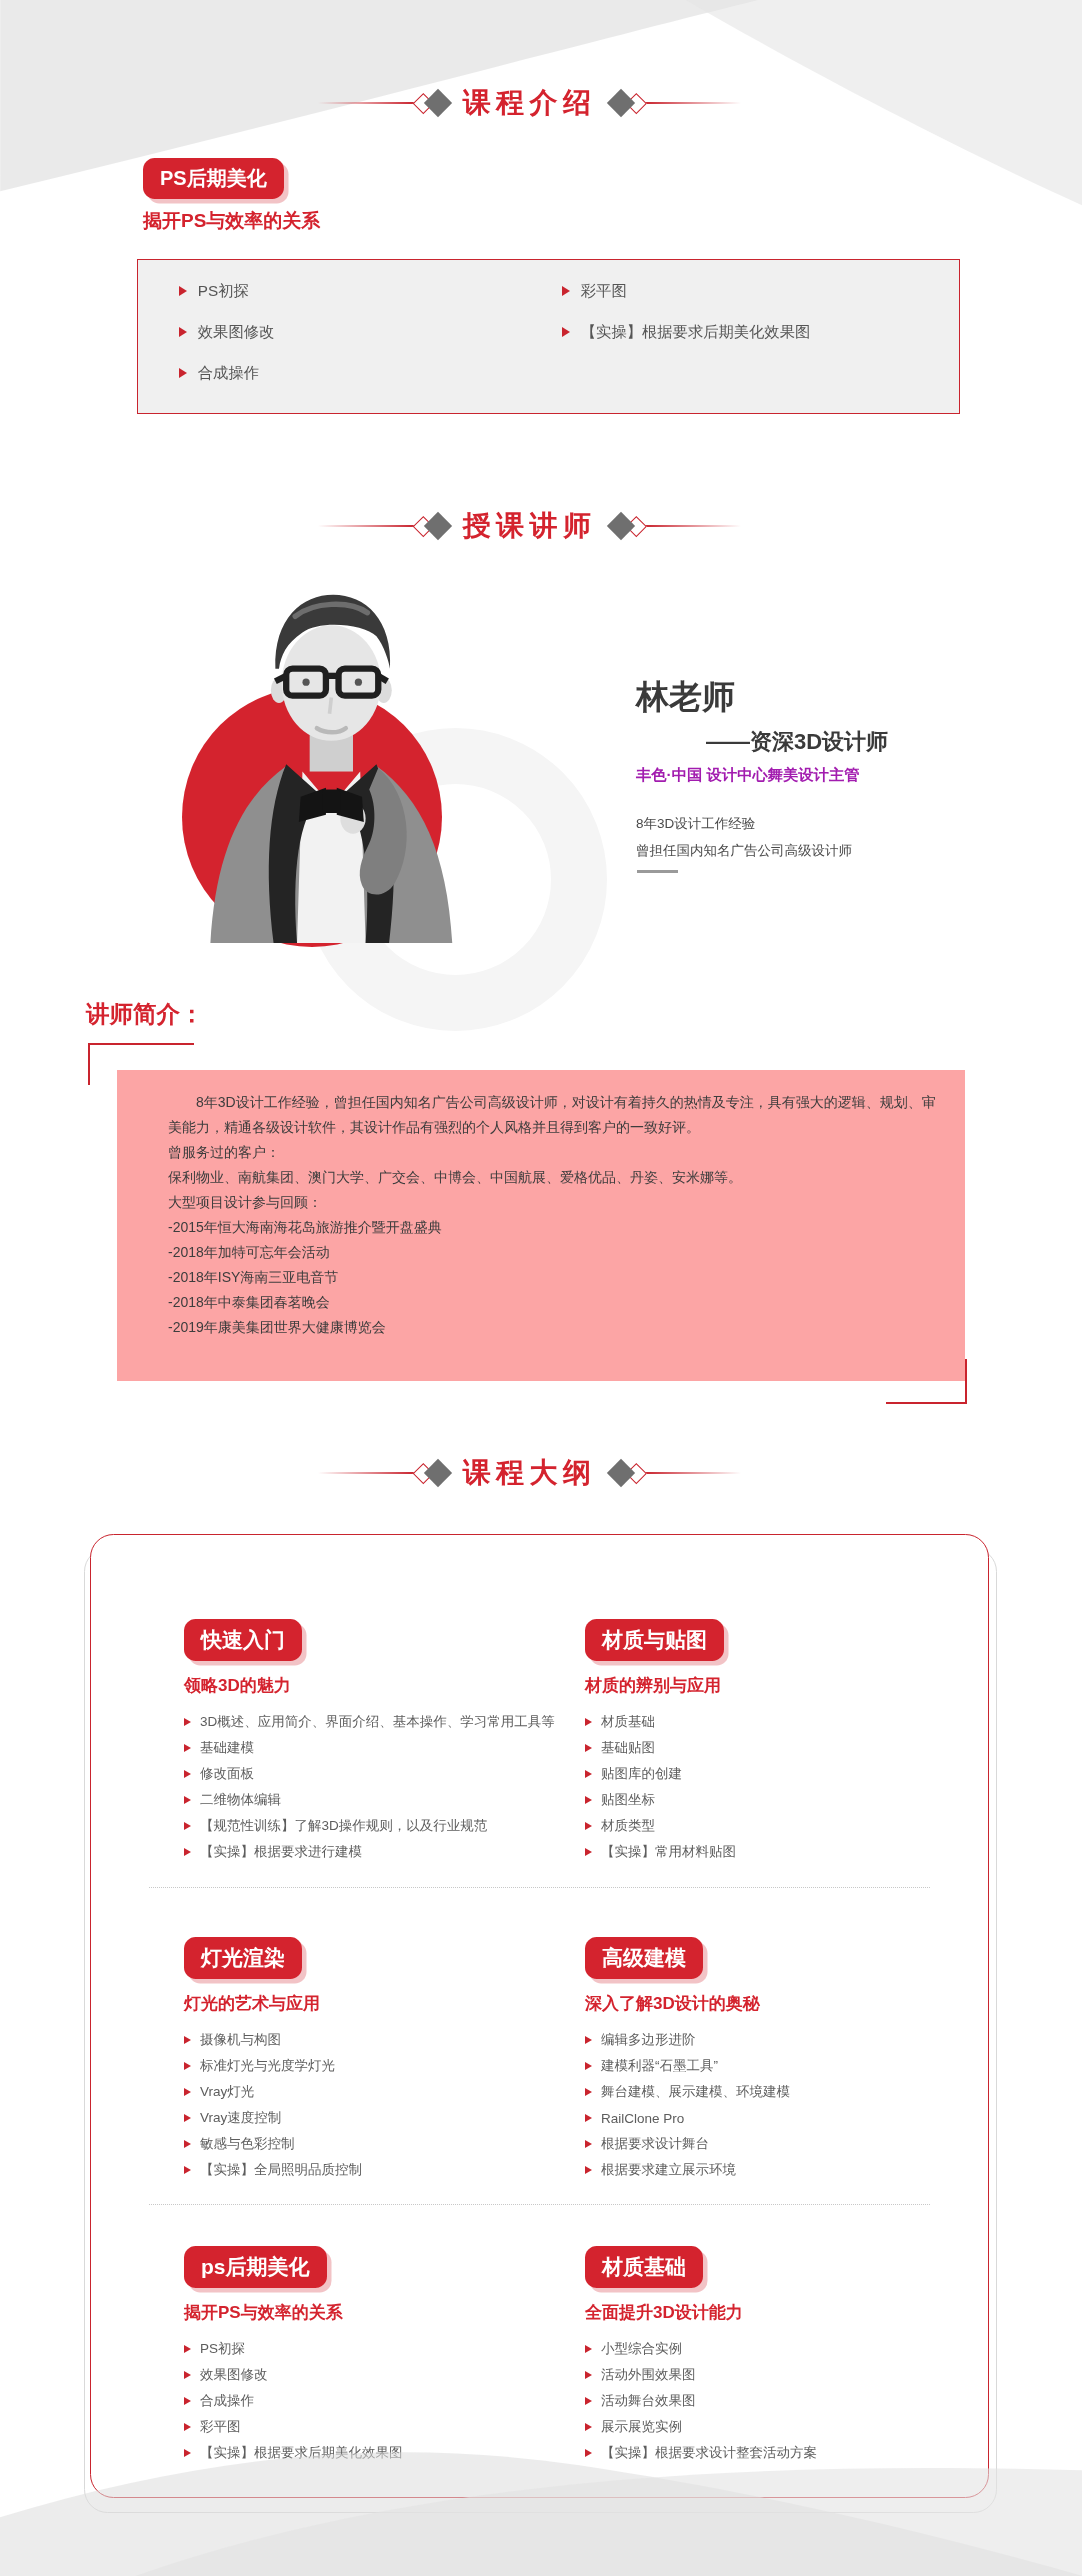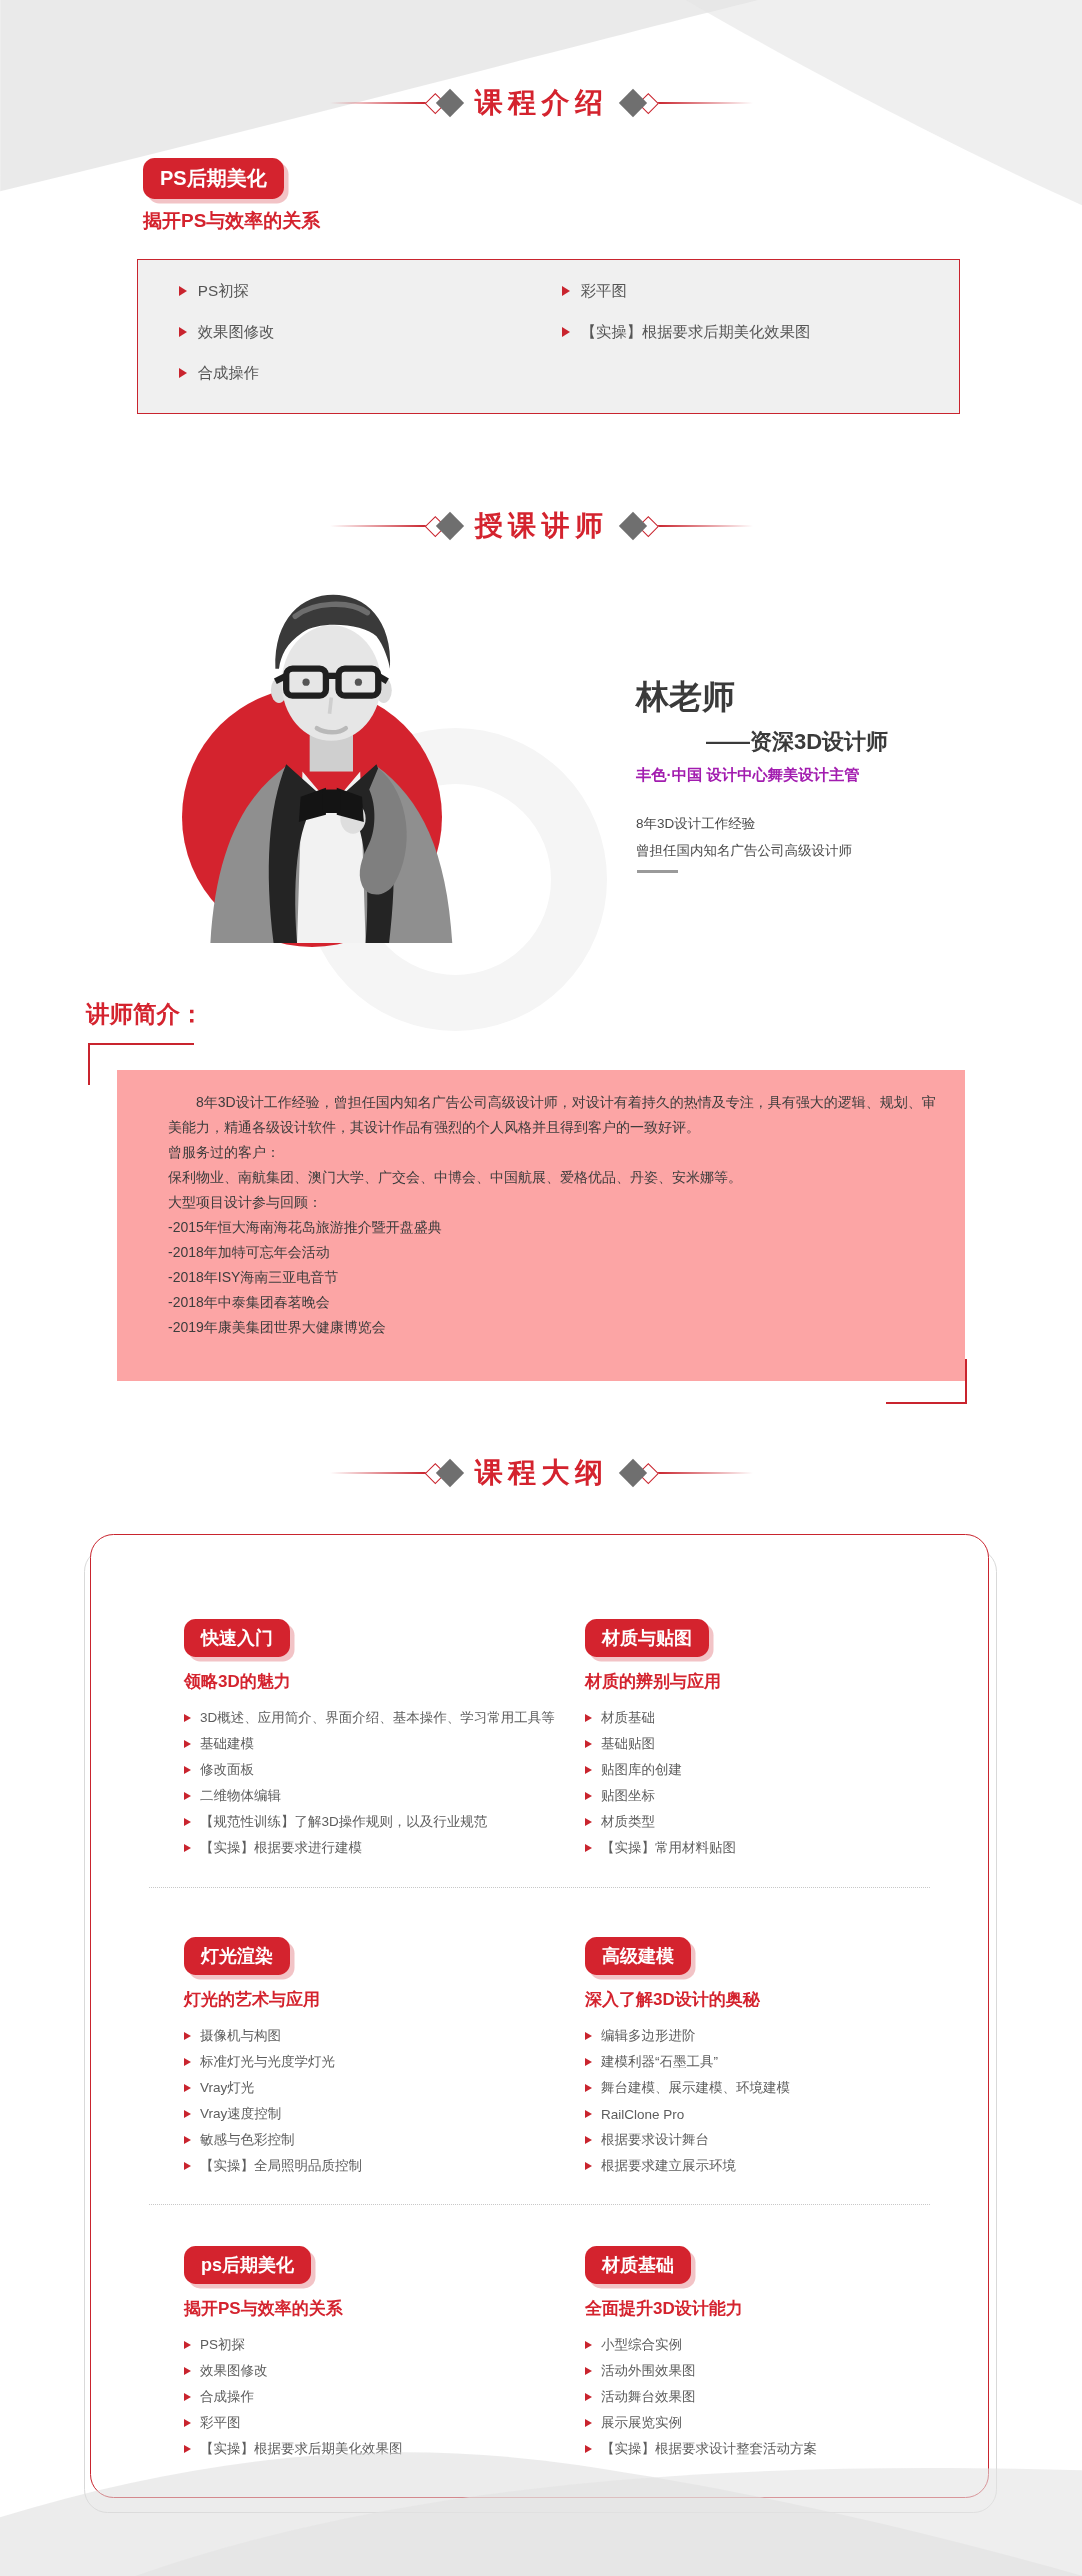--- a/index.html
+++ b/index.html
@@ -1,34 +1,34 @@
 <!DOCTYPE html>
 <html style="font-size:14.4px"><head>
 <meta charset="utf-8">
 <style>
   html,body{margin:0;padding:0;background:#fff;}
   #page{position:relative;width:1083px;height:2576px;margin:0 auto;background:#fff;overflow:hidden;
         font-family:"Liberation Sans","DejaVu Sans",sans-serif;color:#3f3f3f;}
   svg{display:block;}
   
-  .sec-header{position:absolute;left:16px;width:1051px;display:flex;align-items:center;justify-content:center;height:34px;}
+  .sec-header{position:absolute;left:4px;width:1051px;display:flex;align-items:center;justify-content:center;height:34px;}
   .hline{width:96px;height:1.8px;}
   .hline.left{background:linear-gradient(90deg,rgba(201,36,46,0),#c9242e);}
   .hline.right{background:linear-gradient(270deg,rgba(201,36,46,0),#c9242e);}
   .dia-group{position:relative;width:36px;height:34px;flex:0 0 auto;}
   .dia-solid{position:absolute;top:7.2px;width:20px;height:20px;background:#6f6f6f;transform:rotate(45deg);z-index:2;}
   .dia-hollow{position:absolute;top:10px;width:12.6px;height:12.6px;border:1.8px solid #c9242e;background:#fff;transform:rotate(45deg);z-index:1;}
   .dia-group.lft .dia-solid{right:1.8px;} .dia-group.lft .dia-hollow{left:1.8px;}
   .dia-group.rgt .dia-solid{left:1.8px;}  .dia-group.rgt .dia-hollow{right:1.8px;}
   .sec-title{font-size:28px;font-weight:bold;color:#d4232e;letter-spacing:5.4px;margin:0 12.6px;white-space:nowrap;}
   
   .badge{position:absolute;background:#d4232e;color:#fff;font-weight:bold;border-radius:11.7px;
          box-shadow:4.5px 4.5px 0 #f2c3c6;padding:7.2px 17px;white-space:nowrap;}
   .badge-lg{font-size:20px;}
-  .badge-md{position:relative;display:inline-block;font-size:18px;}
+  .badge-md{position:relative;display:inline-block;font-size:21px;}
   .red-sub{position:absolute;color:#d4232e;font-weight:bold;font-size:19px;white-space:nowrap;}
   
   .intro-box{position:absolute;left:137px;top:259px;width:823px;height:155px;background:#f0f0f0;
              border:1.8px solid #c9242e;display:flex;box-sizing:border-box;padding:10.8px 0 0 41px;}
   .intro-col{display:flex;flex-direction:column;}
   .intro-col.c1{width:383px;} .intro-col.c2{flex:1;}
   .intro-box .li-row{display:flex;align-items:center;height:41px;font-size:15.3px;color:#555;}
   .tri{width:0;height:0;border-left:8px solid #c9242e;border-top:5.4px solid transparent;border-bottom:5.4px solid transparent;margin-right:10.8px;flex:0 0 auto;}
   
   .ring{position:absolute;left:304px;top:728px;width:191px;height:191px;border:56px solid #f5f5f5;border-radius:50%;z-index:1;}

